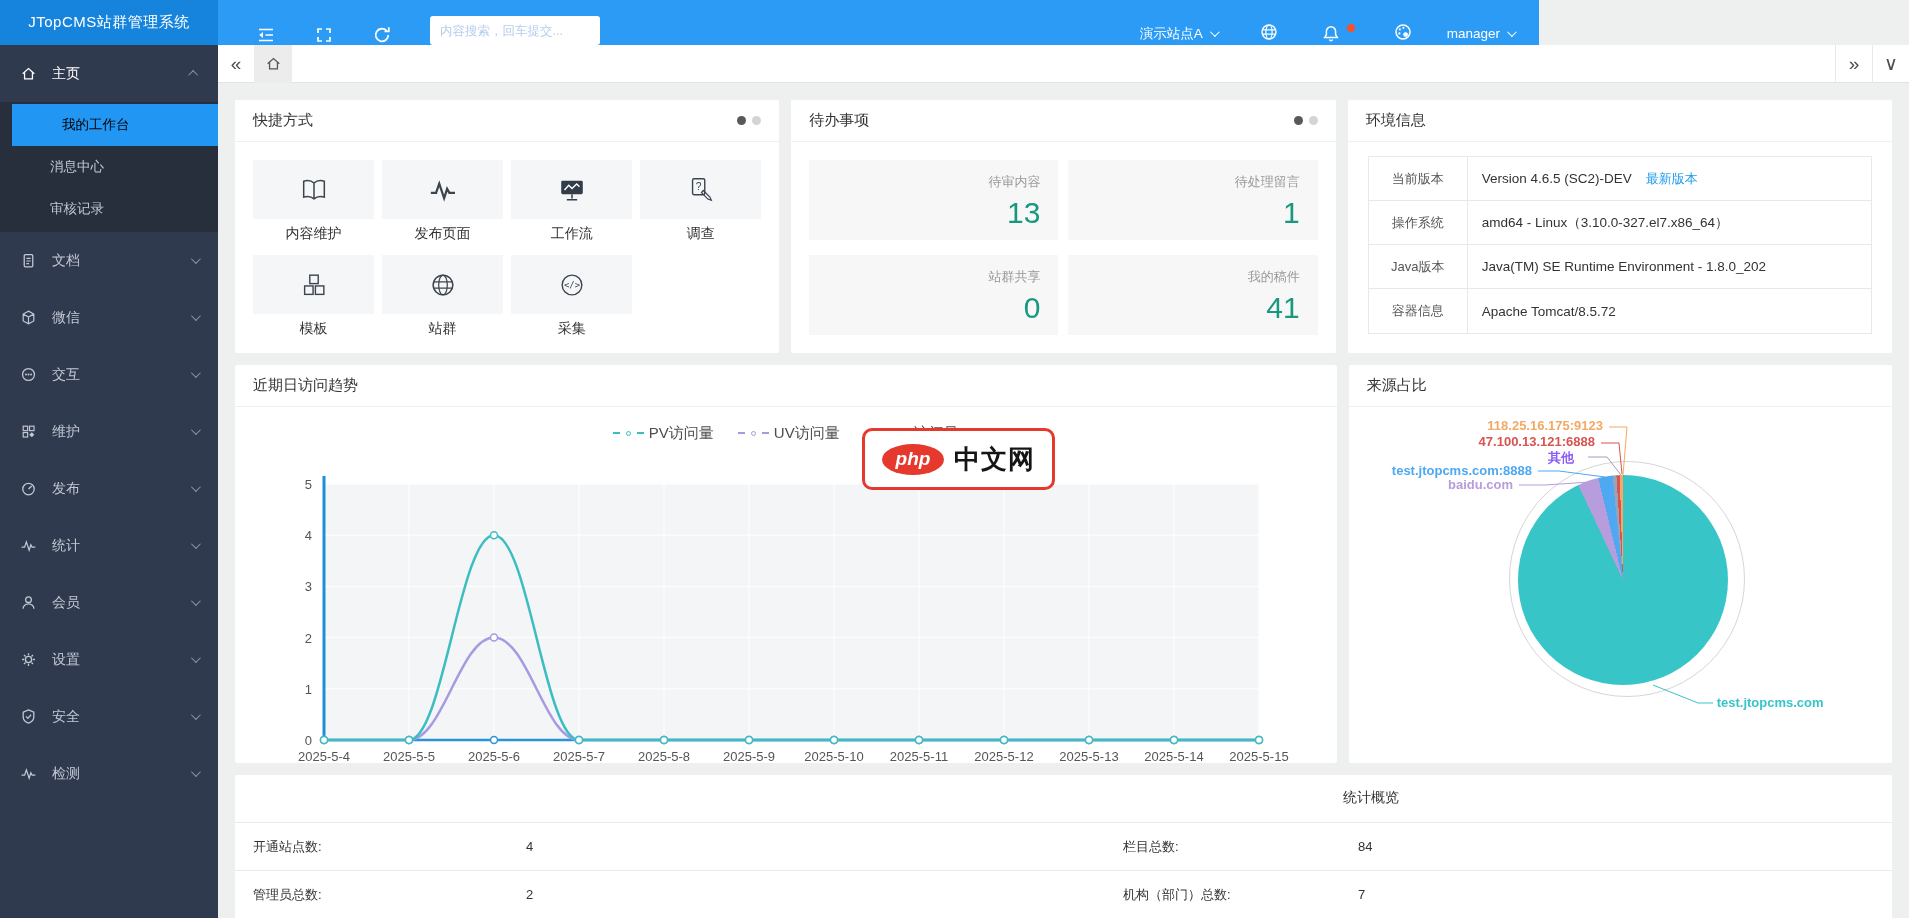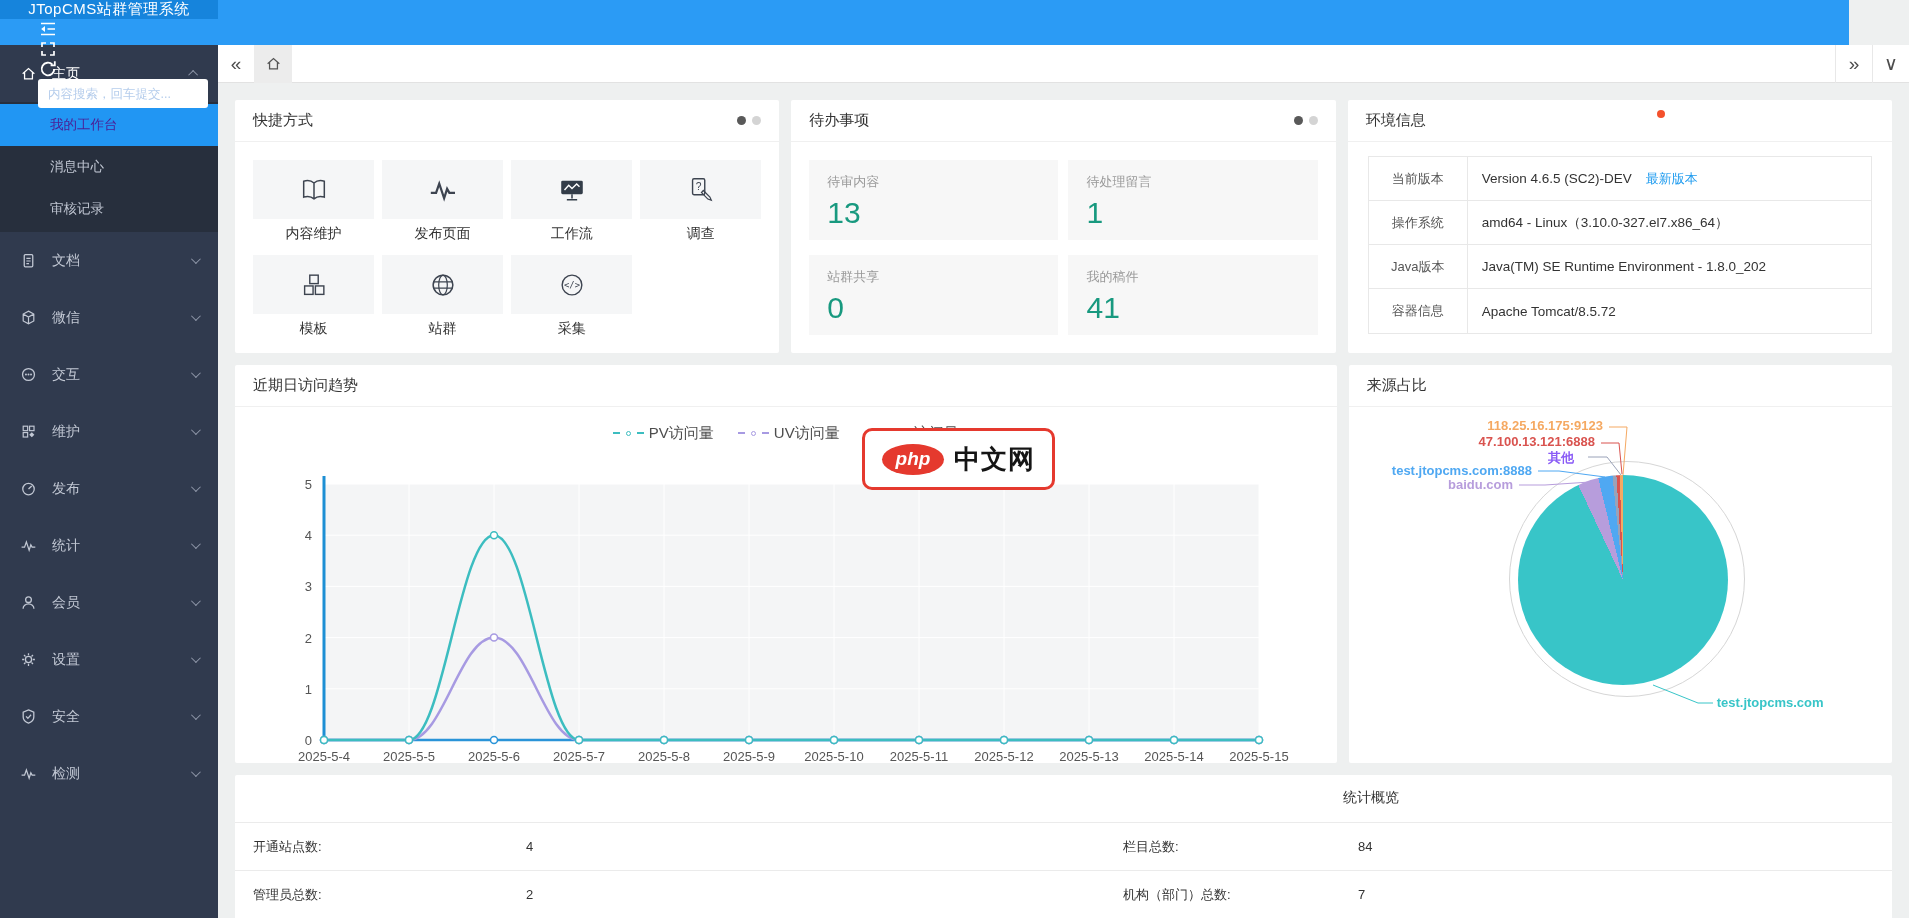--- a/index.html
+++ b/index.html
@@ -1,20 +1,20 @@
 <!DOCTYPE html>
 <html><head>
 <meta charset="utf-8">
 <style>
   * { box-sizing: border-box; margin:0; padding:0; }
   html,body { width:1909px; height:918px; overflow:hidden; }
   body { font-family:"Liberation Sans","DejaVu Sans",sans-serif; background:#eef0f0; position:relative; }
 
   
-  .topbar { position:absolute; left:0; top:0; width:1849px; height:45px; background:#2b9bf5; display:flex; align-items:flex-start; z-index:20;flex-direction:column; }
+  .topbar { position:absolute; left:0; top:0; width:1539px; height:45px; background:#2b9bf5; display:flex; align-items:flex-end; z-index:20; }
   .logo { width:218px; height:45px; background:#1684dc; color:#fff; font-size:15px; display:flex; align-items:center; justify-content:center; letter-spacing:.5px; }
   .tb-icon { width:20px; height:20px; color:#fff; cursor:pointer; }
   .tb-btn { margin-left:38px; display:flex; align-items:center; }
   .search-wrap { margin-left:38px; }
   .search-wrap input { width:170px; height:29px; border:none; border-radius:3px; padding:0 10px; font-size:12.5px; color:#c2410c; outline:none; font-family:inherit; }
   .search-wrap input::placeholder { color:#b5cdec; }
   .tb-right { margin-left:auto; display:flex; align-items:center; padding-right:25px; color:#fff; font-size:13.5px; }
   .site-sel,.user-sel { display:flex; align-items:center; gap:7px; cursor:pointer; }
   .chev { display:inline-block; width:7px; height:7px; border-right:1.6px solid currentColor; border-bottom:1.6px solid currentColor; transform:rotate(45deg) translateY(-2px); }
   .chev.up { transform:rotate(-135deg) translateY(-2px); }
@@ -31,40 +31,40 @@
   .tabbar-right .tab-arrow { border-left:1px solid #e8e8e8; width:37px; }
 
   
   .sidebar { position:absolute; left:0; top:45px; width:218px; height:873px; background:#303a4e; z-index:15; }
   .menu-item { height:57px; display:flex; align-items:center; padding:0 20px; color:#c2c8d4; font-size:14px; cursor:pointer; }
   .menu-item.open { color:#fff; }
   .menu-item svg { width:17px; height:17px; margin-right:15px; flex:none; }
   .menu-item .chev { margin-left:auto; color:#8d95a7; }
   .submenu { background:#272f3d; padding:2px 0; }
   .submenu-item { height:42px; line-height:42px; padding-left:50px; color:#c2c8d4; font-size:13.5px; cursor:pointer; }
-  .submenu-item.active { background:#2196f3; color:#4c1d95; }
+  .submenu-item.active { background:#2196f3; color:#000000;margin-left:12px; }
 
   
   .content { position:absolute; left:218px; top:83px; width:1691px; height:835px; padding:17px; }
   .row { display:flex; gap:12px; margin-bottom:12px; }
   .card { background:#fff; border-radius:2px; position:relative; }
   .card-h { height:42px; display:flex; align-items:center; padding:0 18px; border-bottom:1px solid #f0f0f0; font-size:15px; color:#333; }
   .dots { margin-left:auto; display:flex; gap:6px; }
   .dot { width:9px; height:9px; border-radius:50%; }
   .dot.d1 { background:#595959; } .dot.d2 { background:#d4d4d4; }
 
   
   .row1 .card { flex:1 1 0; height:253px; }
   .tile-grid { display:grid; grid-template-columns:repeat(4,1fr); gap:12px 8px; padding:18px 18px 0; }
   .tile { text-align:center; cursor:pointer; }
   .tile-box { height:59px; background:#f5f6f7; display:flex; align-items:center; justify-content:center; }
   .tile-box svg { width:30px; height:30px; color:#3d4450; }
   .tile-label { margin-top:6px; font-size:14px; color:#333; }
 
-  .todo-grid { display:grid; grid-template-columns:1fr 1fr; gap:15px 10px; padding:18px; }
+  .todo-grid { display:grid; grid-template-columns:1fr 1fr; gap:15px 10px; padding:18px;text-align:right; }
   .todo-box { height:80px; background:#f7f7f7; padding:13px 18px; }
   .todo-label { font-size:13px; color:#999; }
   .todo-value { font-size:30px; color:#18997f; margin-top:5px; }
 
   .env-table { margin:14px 20px; border:1px solid #e8e8e8; }
   .env-row { display:flex; border-bottom:1px solid #e8e8e8; height:44px; align-items:center; }
   .env-row:last-child { border-bottom:none; }
   .env-label { width:99px; flex:none; align-self:stretch; display:flex; align-items:center; justify-content:center; border-right:1px solid #e8e8e8; font-size:13px; color:#555; }
   .env-value { padding-left:14px; font-size:13.5px; color:#333; }
   .env-link { margin-left:14px; font-size:13px; color:#1e9bef; cursor:pointer; }

